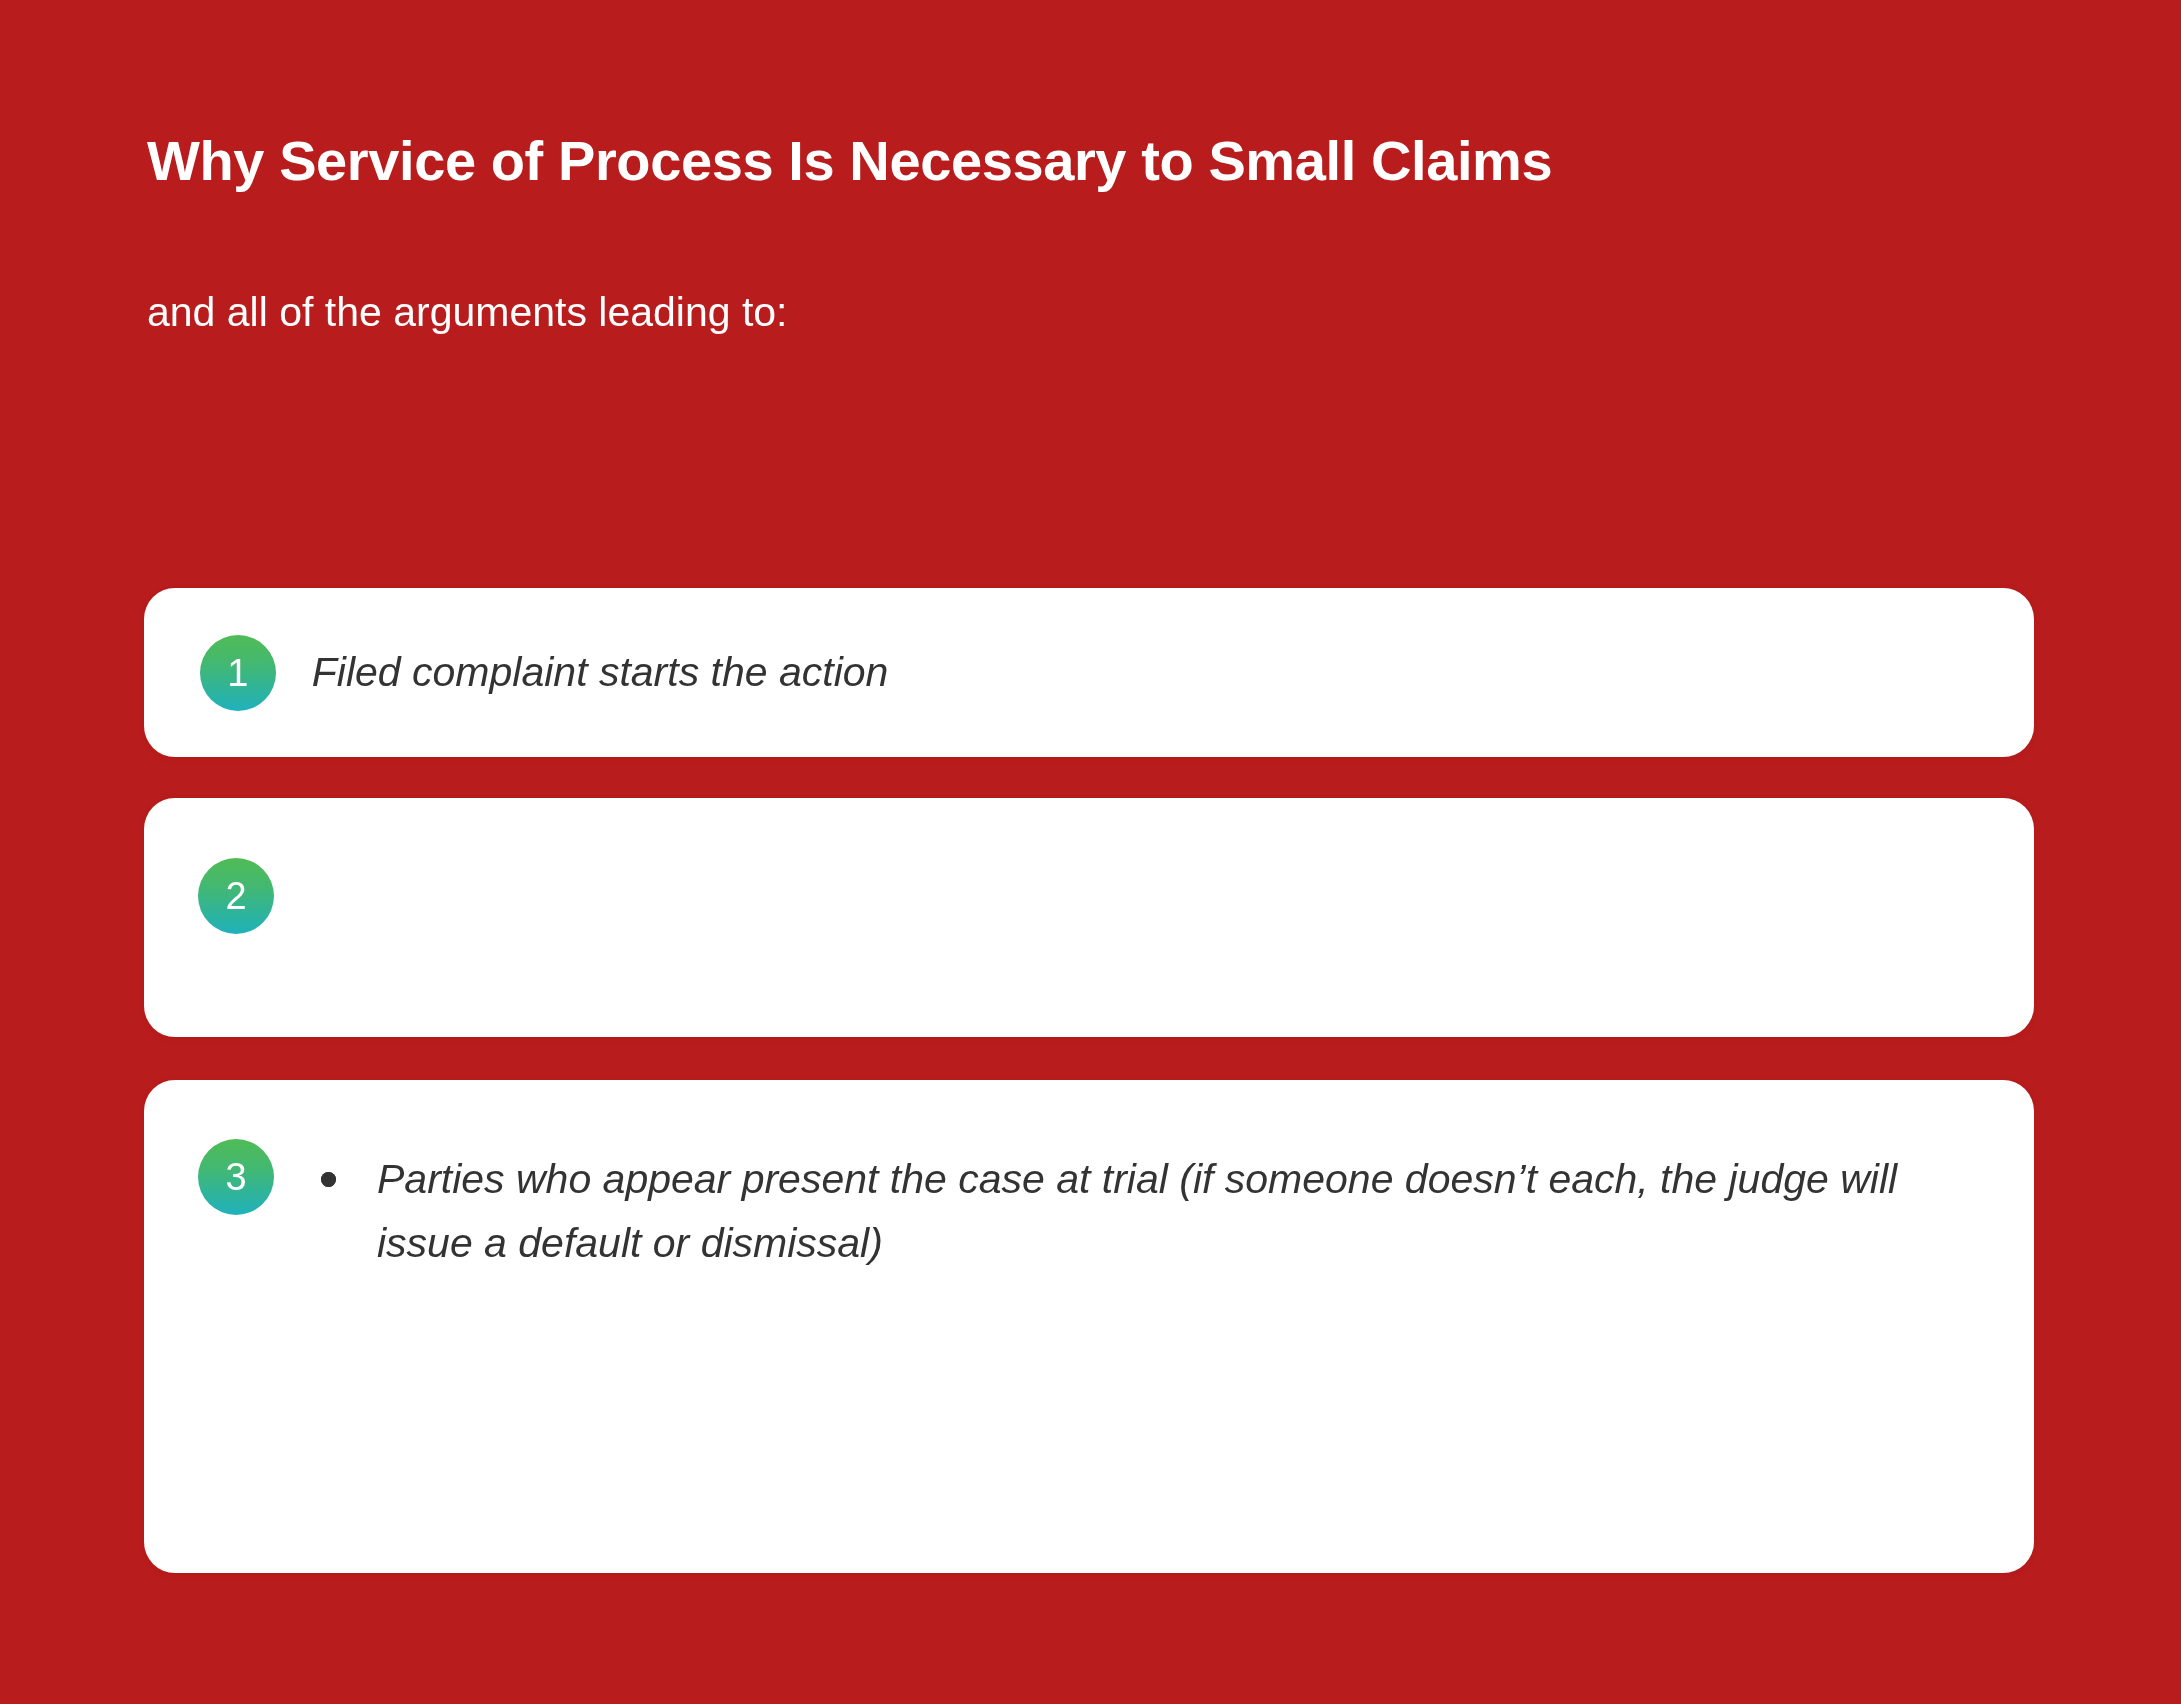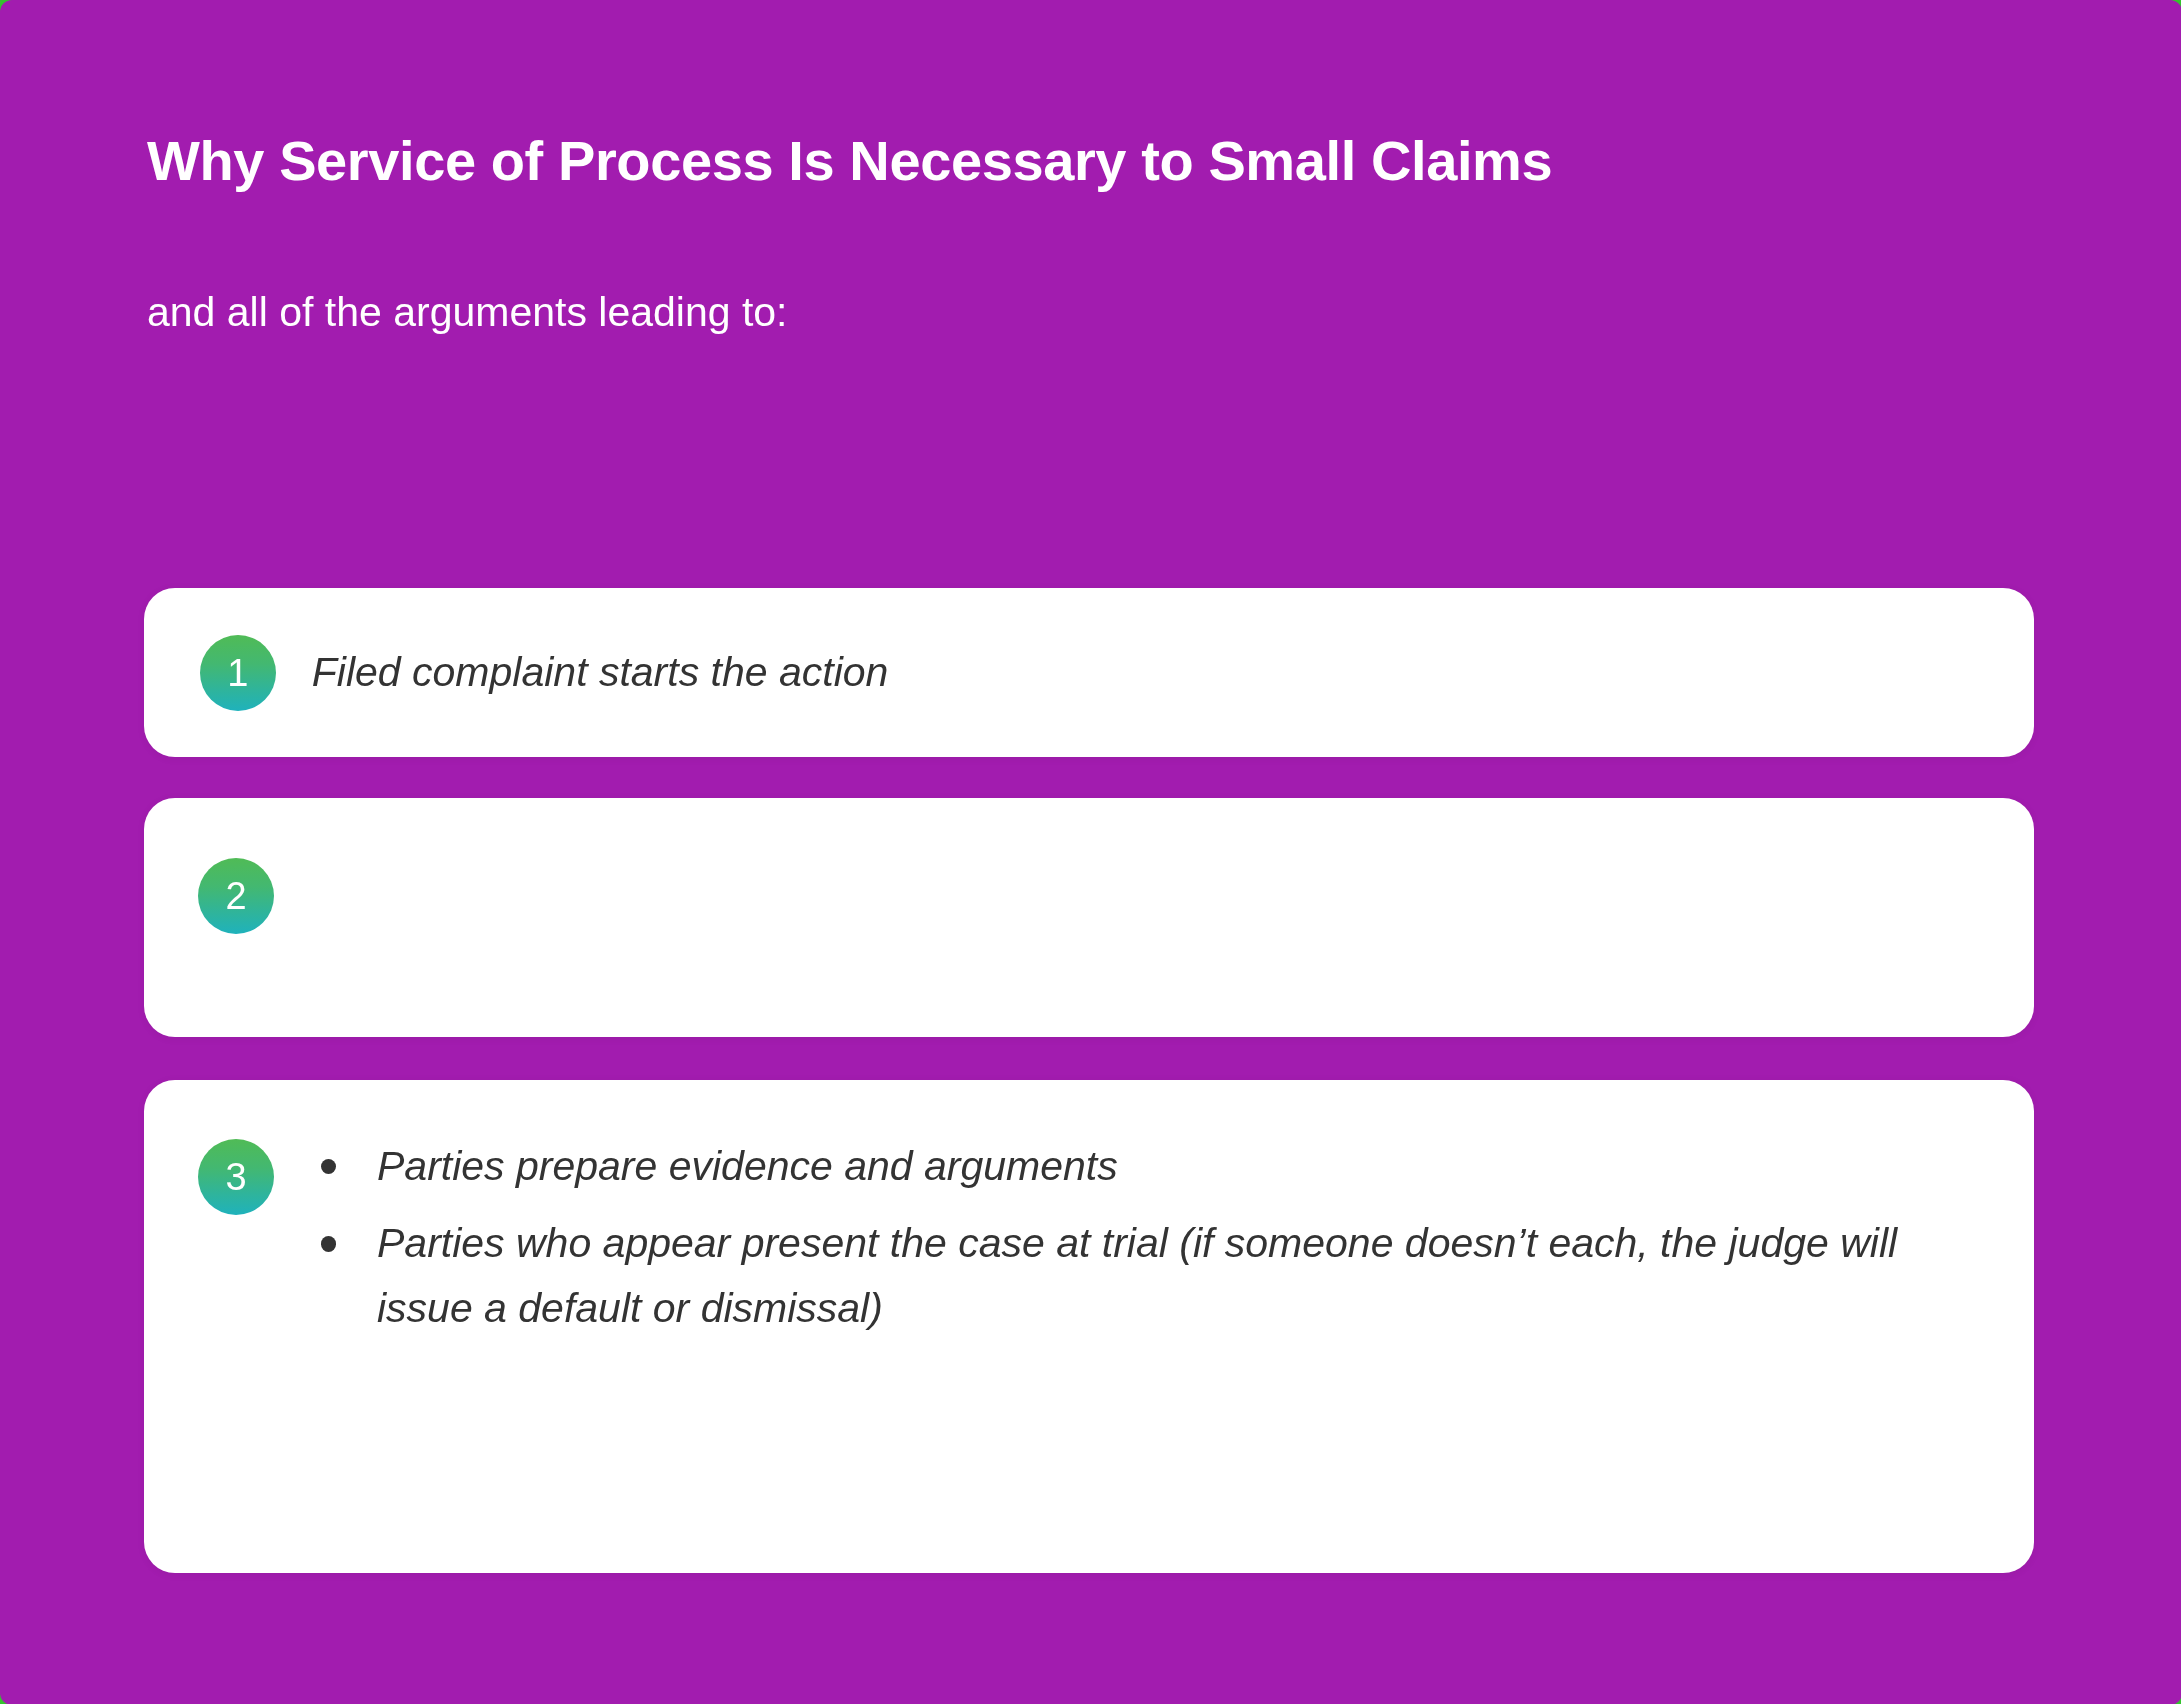--- a/index.html
+++ b/index.html
@@ -13,23 +13,22 @@
     background: #35C22E;
     font-family: "Liberation Sans", sans-serif;
     -webkit-font-smoothing: antialiased;
     overflow: hidden;
   }
 
   .infographic {
     position: relative;
     width: 2182px;
     height: 1705px;
-    background: #a21caf;
+    background: #b91c1c;
     padding: 4px;
-    border-radius: 12px;
   }
 
   
   .page-title {
     position: absolute;
     left: 147px;
     top: 130px;
     width: 1890px;
     font-size: 56px;
     font-weight: 700;
@@ -148,21 +147,20 @@
     <div class="card card-2">
       <div class="badge">2</div>
     </div>
 
     <div class="card card-3">
       <div class="badge">3</div>
       <div class="card-body">
         <ul class="bullets">
           <li class="bullet-item">
             <span class="bullet-dot"></span>
-            <span>Parties prepare evidence and arguments</span>
           </li>
           <li class="bullet-item">
             <span class="bullet-dot"></span>
             <span>Parties who appear present the case at trial (if someone doesn’t each, the judge will issue a default or dismissal)</span>
           </li>
         </ul>
       </div>
     </div>
 
   </div>

